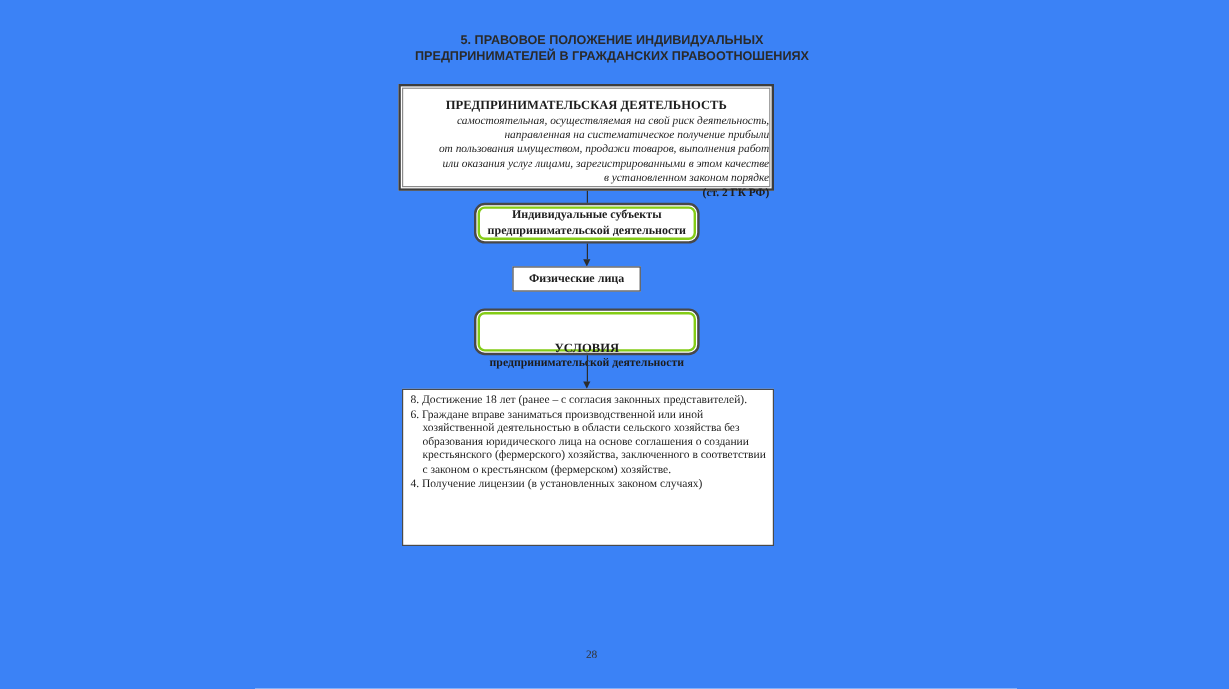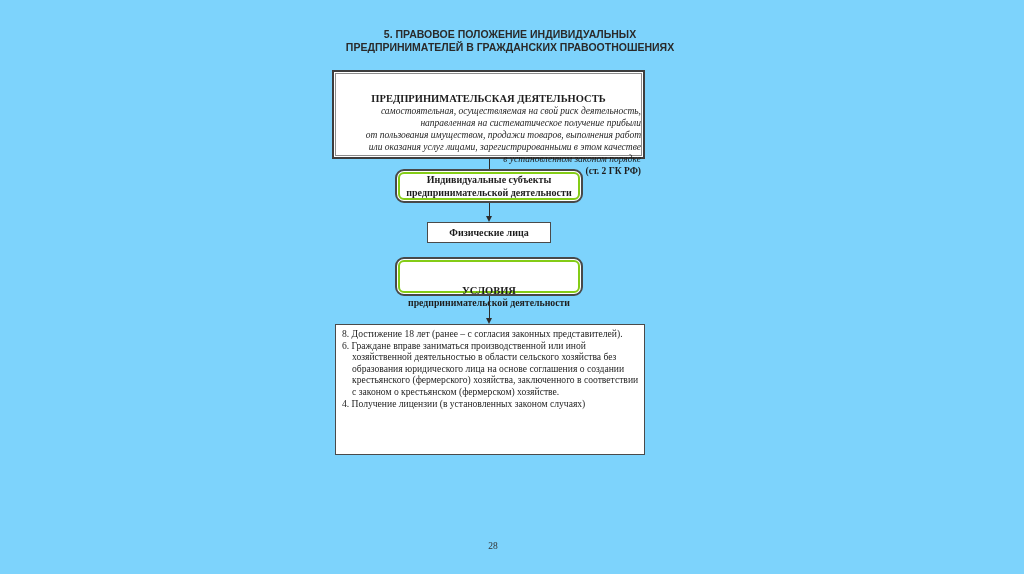--- a/index.html
+++ b/index.html
@@ -1,43 +1,43 @@
 <!DOCTYPE html>
 <html><head>
 <meta charset="utf-8">
 <style>
   html,body{margin:0;padding:0;background:#ffffff;}
   .canvas{
-    position:relative;width:1024px;height:574px;background:#7dd3fc;
+    position:relative;width:1024px;height:574px;background:#3b82f6;
     font-family:"Liberation Serif",serif;color:#1d1d1d;overflow:hidden;
   }
   .page-title{
     position:absolute;left:300px;top:28px;width:420px;text-align:center;
     font-family:"Liberation Sans",sans-serif;font-weight:bold;
     font-size:10.5px;line-height:13px;color:#2a2a2a;white-space:pre-line;
   }
   
   .defbox{position:absolute;left:332px;top:70px;width:313px;height:89px;
     border:2px solid #3d3d3d;box-sizing:border-box;background:#fff;}
   .defbox-inner{position:absolute;left:1px;top:1px;right:1px;bottom:1px;
-    border:1px solid #8c8c8c;text-align:center;padding-top:18px;box-sizing:border-box;}
+    border:1px solid #8c8c8c;text-align:center;padding-top:8px;box-sizing:border-box;}
   .def-heading{font-weight:bold;font-size:10.5px;line-height:13px;}
   .def-body{font-style:italic;font-size:9.5px;line-height:12px;white-space:pre-line;text-align:right;}
   .def-ref{font-weight:bold;font-size:9.5px;line-height:12px;text-align:right;}
   
   .roundbox{position:absolute;border:2px solid #484848;border-radius:9px;
     background:#fff;box-sizing:border-box;}
   .roundbox-inner{position:absolute;left:1px;top:1px;right:1px;bottom:1px;
     border:2px solid #84cc16;border-radius:6px;display:flex;flex-direction:column;
     align-items:center;justify-content:center;text-align:center;}
   .subjects-label{font-weight:bold;font-size:10px;line-height:13px;white-space:pre-line;}
   .cond-title{font-weight:bold;font-size:10.5px;line-height:12px;margin-top:40px;}
   .cond-subtitle{font-weight:bold;font-size:9.8px;line-height:12px;}
   
-  .persons{position:absolute;left:427px;top:222px;width:124px;height:21px;
+  .persons{position:absolute;left:427px;top:222px;width:107px;height:21px;
     border:1.5px solid #4a4a4a;box-sizing:border-box;background:#fff;
     display:flex;align-items:center;justify-content:center;
     font-weight:bold;font-size:10px;}
   .listbox{position:absolute;left:335px;top:324px;width:310px;height:131px;
     border:1.5px solid #4a4a4a;box-sizing:border-box;background:#fff;
     padding:3px 4px 0 6px;font-size:9.6px;line-height:11.6px;}
   .cond-item{padding-left:10px;}
   .cond-text{text-indent:-10px;white-space:pre-line;}
   .cond-ref{font-weight:bold;}
   

